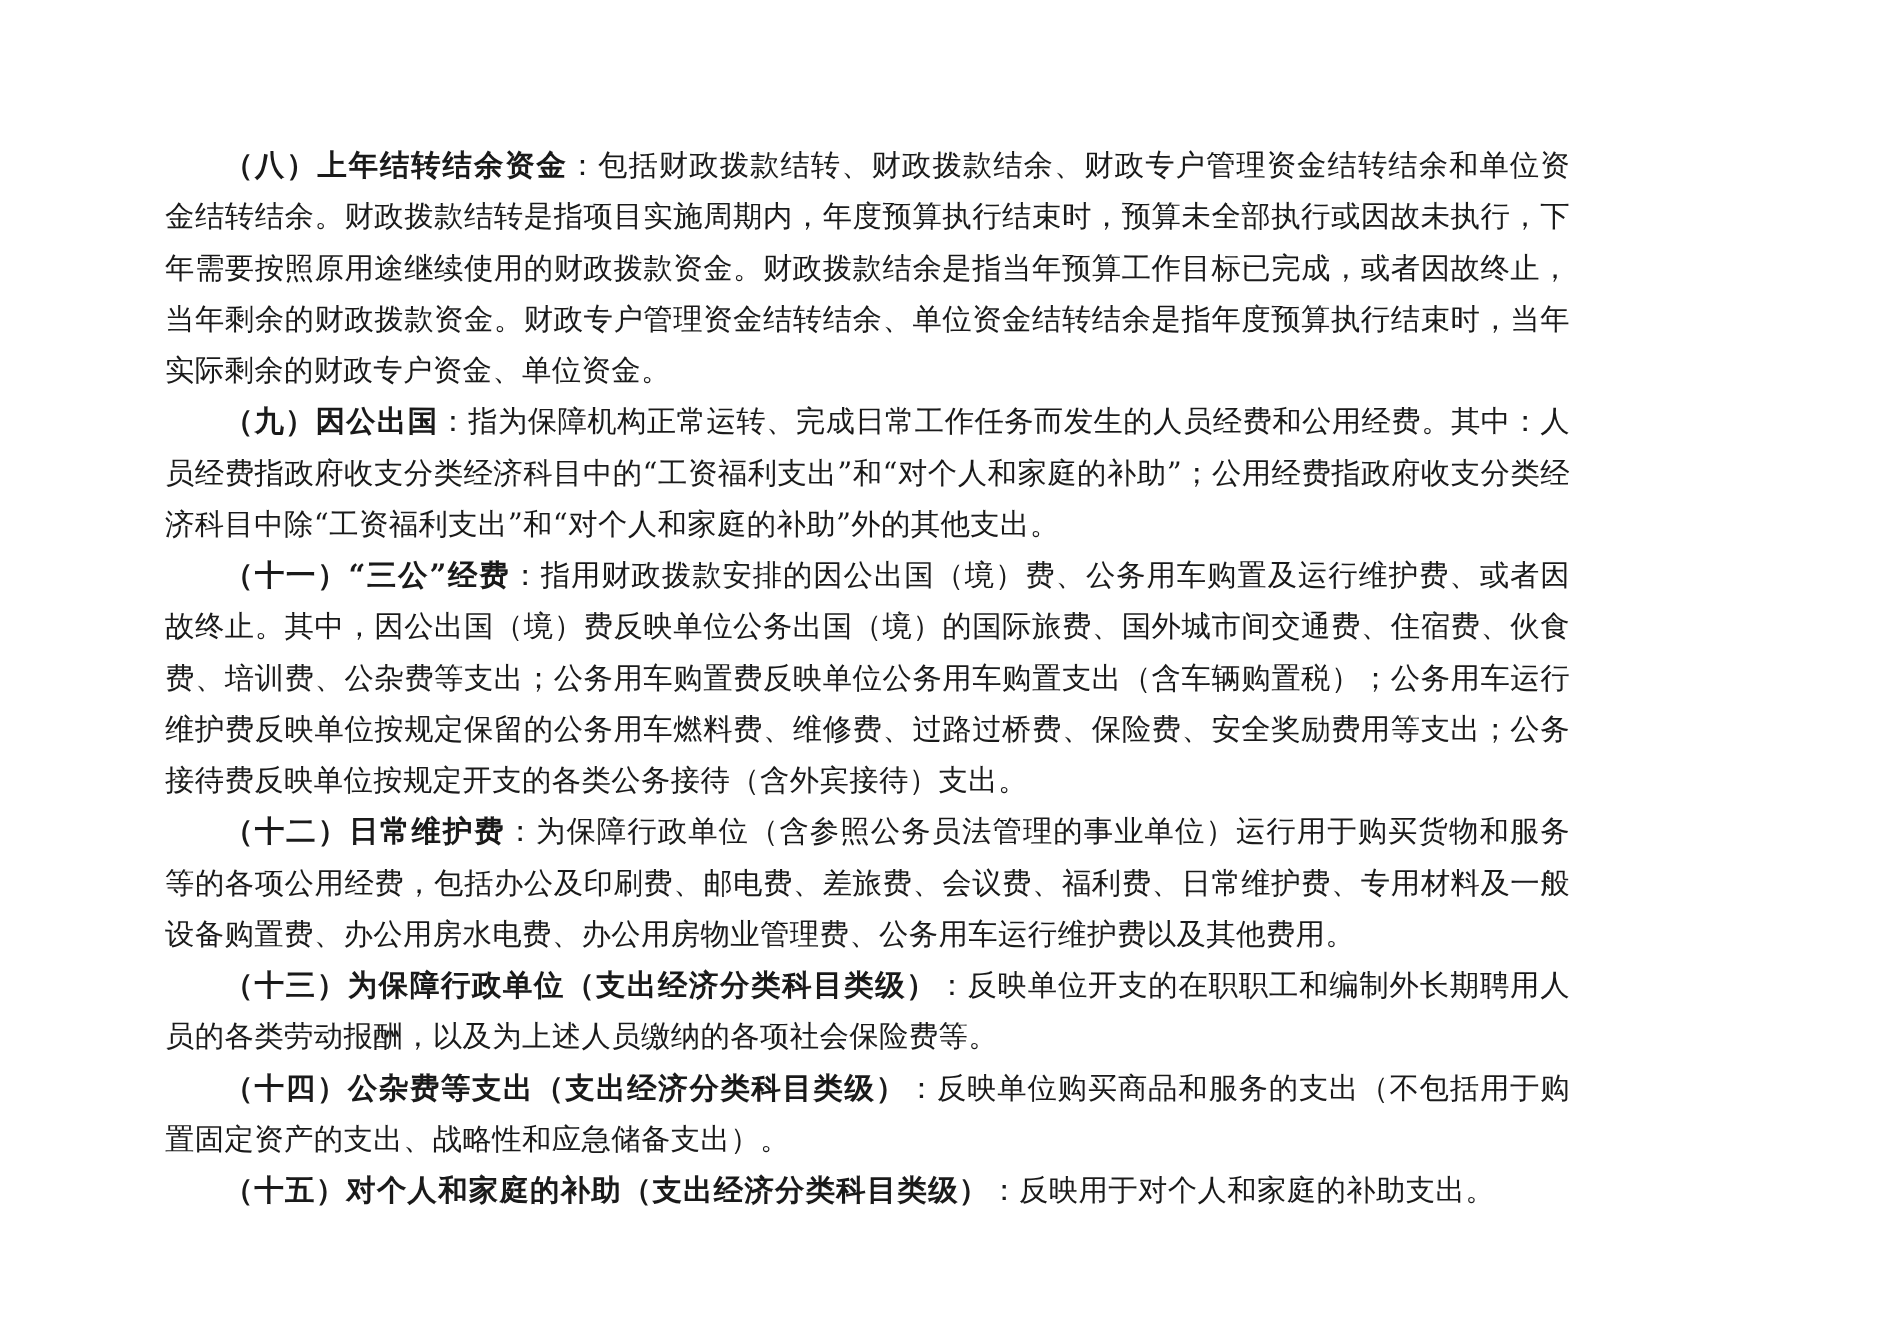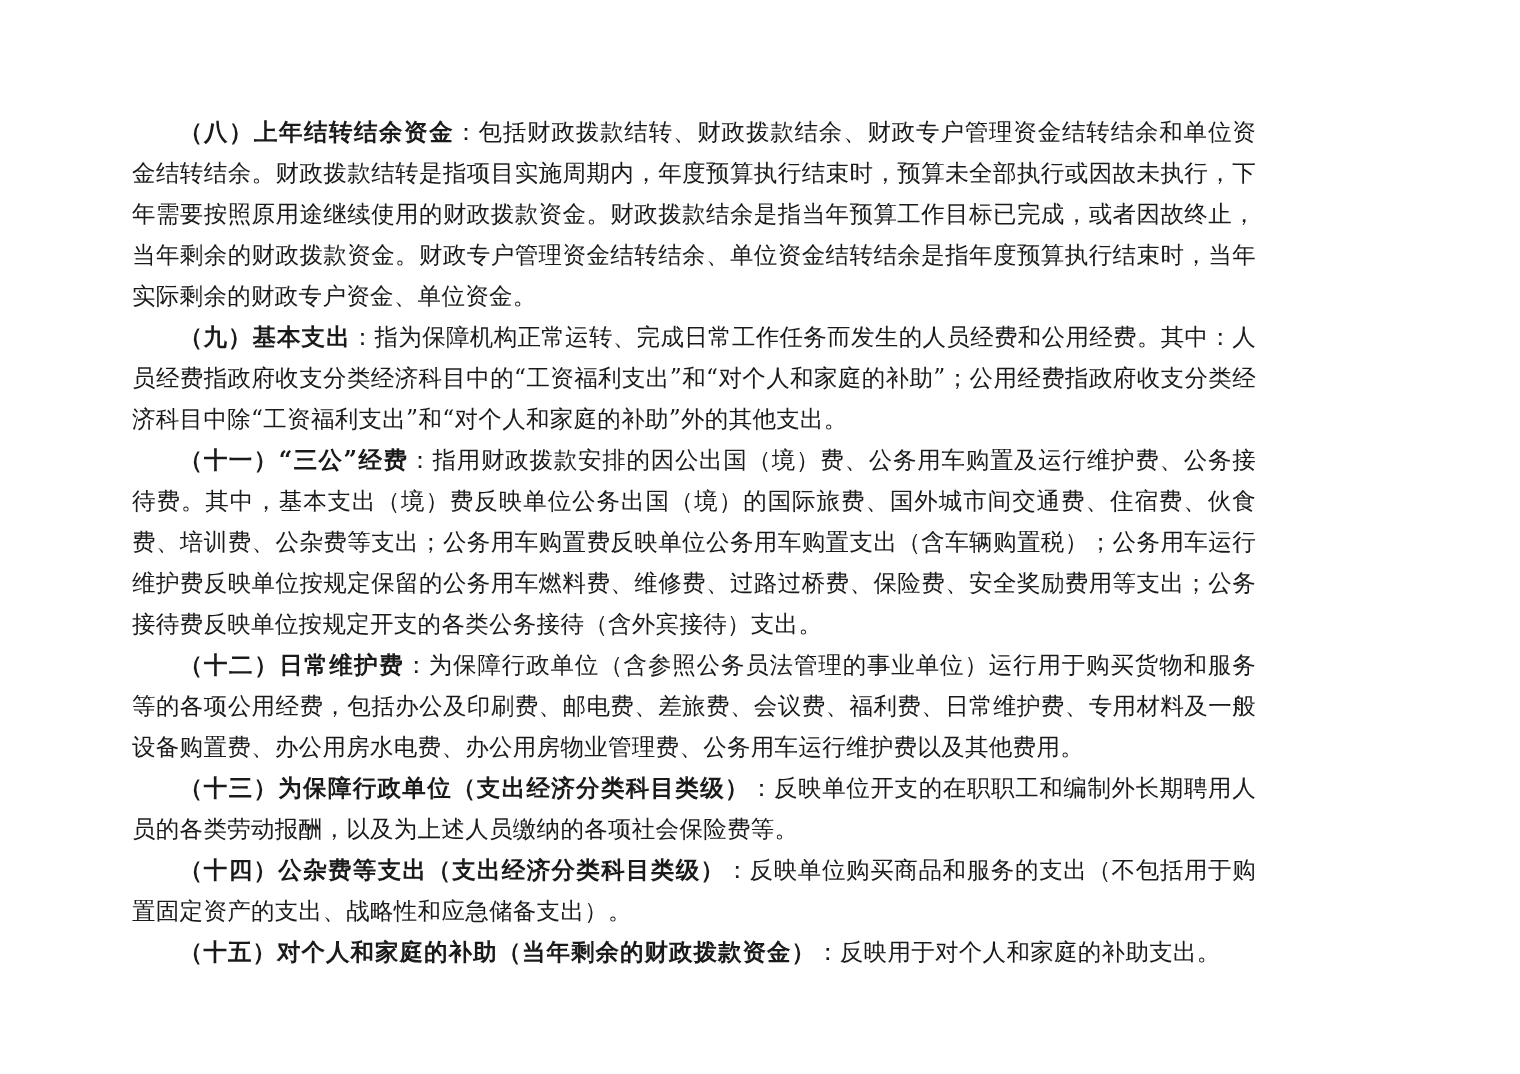--- a/index.html
+++ b/index.html
@@ -50,38 +50,38 @@
 <body>
 
 <div class="page">
   <div class="doc-body">
 
     <p class="para">
       <span class="term">（八）上年结转结余资金</span><span class="rest">：包括财政拨款结转、财政拨款结余、财政专户管理资金结转结余和单位资金结转结余。财政拨款结转是指项目实施周期内，年度预算执行结束时，预算未全部执行或因故未执行，下年需要按照原用途继续使用的财政拨款资金。财政拨款结余是指当年预算工作目标已完成，或者因故终止，当年剩余的财政拨款资金。财政专户管理资金结转结余、单位资金结转结余是指年度预算执行结束时，当年实际剩余的财政专户资金、单位资金。</span>
     </p>
 
     <p class="para">
-      <span class="term">（九）基本支出</span><span class="rest">：指为保障机构正常运转、完成日常工作任务而发生的人员经费和公用经费。其中：人员经费指政府收支分类经济科目中的“工资福利支出”和“对个人和家庭的补助”；公用经费指政府收支分类经济科目中除“工资福利支出”和“对个人和家庭的补助”外的其他支出。</span>
+      <span class="term">（九）因公出国</span><span class="rest">：指为保障机构正常运转、完成日常工作任务而发生的人员经费和公用经费。其中：人员经费指政府收支分类经济科目中的“工资福利支出”和“对个人和家庭的补助”；公用经费指政府收支分类经济科目中除“工资福利支出”和“对个人和家庭的补助”外的其他支出。</span>
     </p>
 
 
     <p class="para">
-      <span class="term">（十一）“三公”经费</span><span class="rest">：指用财政拨款安排的因公出国（境）费、公务用车购置及运行维护费、公务接待费。其中，基本支出（境）费反映单位公务出国（境）的国际旅费、国外城市间交通费、住宿费、伙食费、培训费、公杂费等支出；公务用车购置费反映单位公务用车购置支出（含车辆购置税）；公务用车运行维护费反映单位按规定保留的公务用车燃料费、维修费、过路过桥费、保险费、安全奖励费用等支出；公务接待费反映单位按规定开支的各类公务接待（含外宾接待）支出。</span>
+      <span class="term">（十一）“三公”经费</span><span class="rest">：指用财政拨款安排的因公出国（境）费、公务用车购置及运行维护费、或者因故终止。其中，因公出国（境）费反映单位公务出国（境）的国际旅费、国外城市间交通费、住宿费、伙食费、培训费、公杂费等支出；公务用车购置费反映单位公务用车购置支出（含车辆购置税）；公务用车运行维护费反映单位按规定保留的公务用车燃料费、维修费、过路过桥费、保险费、安全奖励费用等支出；公务接待费反映单位按规定开支的各类公务接待（含外宾接待）支出。</span>
     </p>
 
     <p class="para">
       <span class="term">（十二）日常维护费</span><span class="rest">：为保障行政单位（含参照公务员法管理的事业单位）运行用于购买货物和服务等的各项公用经费，包括办公及印刷费、邮电费、差旅费、会议费、福利费、日常维护费、专用材料及一般设备购置费、办公用房水电费、办公用房物业管理费、公务用车运行维护费以及其他费用。</span>
     </p>
 
     <p class="para">
       <span class="term">（十三）为保障行政单位（支出经济分类科目类级）</span><span class="rest">：反映单位开支的在职职工和编制外长期聘用人员的各类劳动报酬，以及为上述人员缴纳的各项社会保险费等。</span>
     </p>
 
     <p class="para">
       <span class="term">（十四）公杂费等支出（支出经济分类科目类级）</span><span class="rest">：反映单位购买商品和服务的支出（不包括用于购置固定资产的支出、战略性和应急储备支出）。</span>
     </p>
 
     <p class="para">
-      <span class="term">（十五）对个人和家庭的补助（当年剩余的财政拨款资金）</span><span class="rest">：反映用于对个人和家庭的补助支出。</span>
+      <span class="term">（十五）对个人和家庭的补助（支出经济分类科目类级）</span><span class="rest">：反映用于对个人和家庭的补助支出。</span>
     </p>
 
   </div>
 </div>
 
 </body></html>

